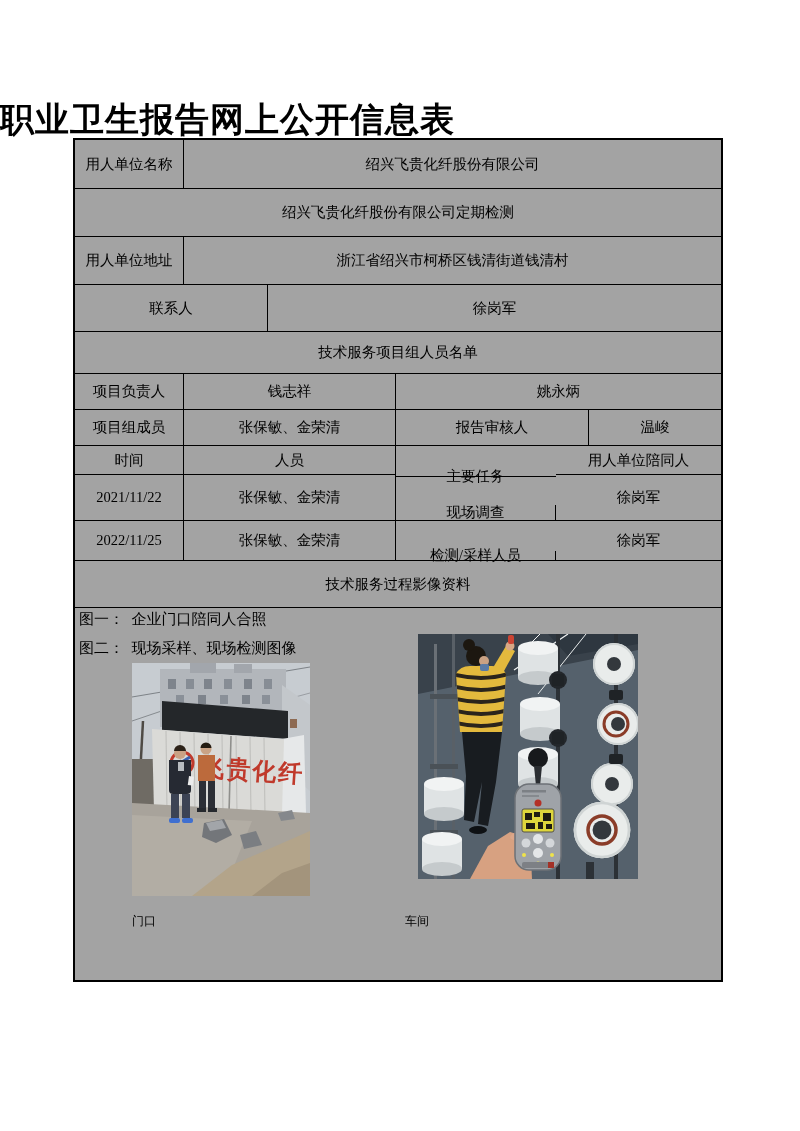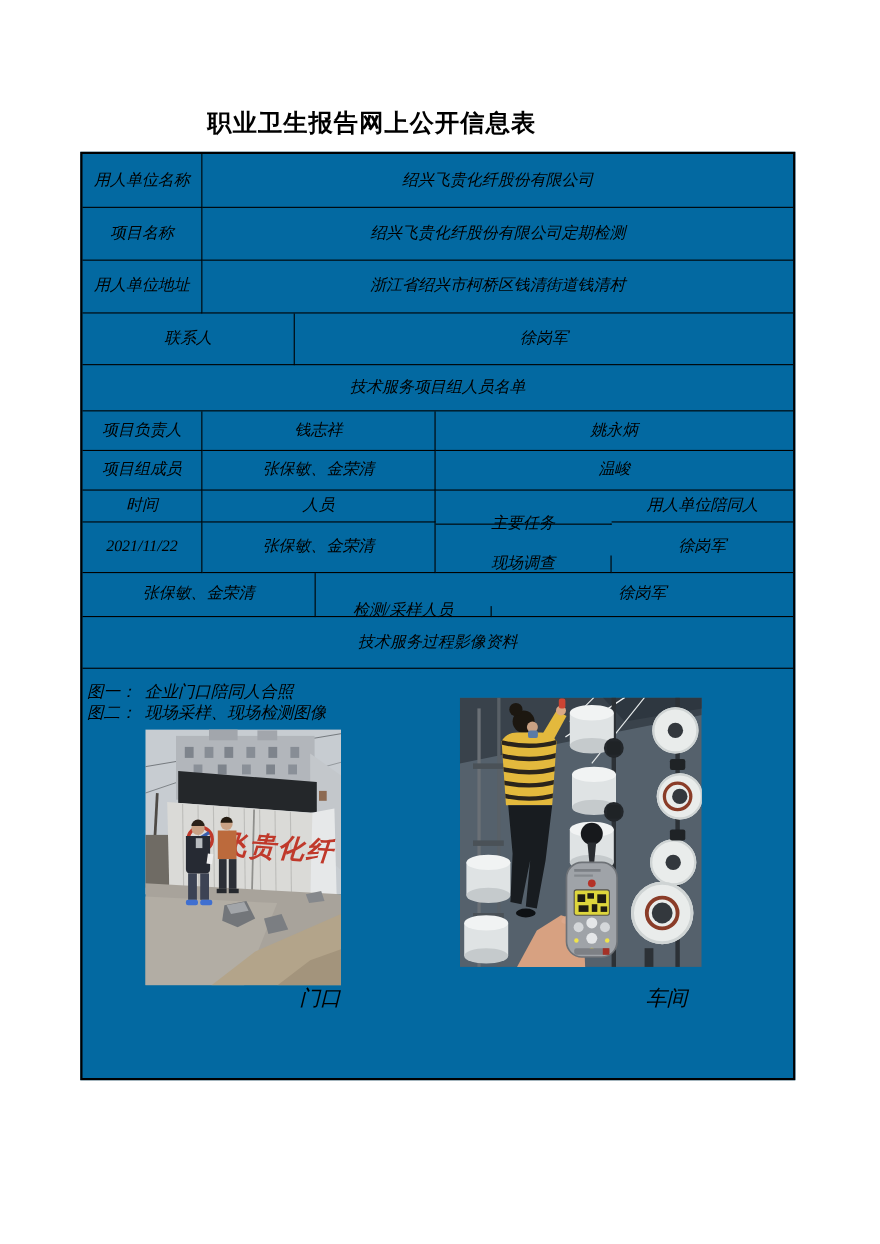--- a/index.html
+++ b/index.html
@@ -2,69 +2,68 @@
 <html><head>
 <meta charset="utf-8">
 <style>
   html,body { margin:0; padding:0; }
   body {
     width:800px; height:1131px; background:#ffffff; position:relative;
     font-family:"Liberation Serif","DejaVu Serif",serif; color:#000;
     overflow:hidden;
   }
   .page-title {
-    position:absolute; top:97px; left:0; width:676px; text-align:center;
-    font-size:22px; font-weight:bold; letter-spacing:1px;
+    position:absolute; top:97px; left:0; width:676px; 
+    font-size:34px; font-weight:bold; letter-spacing:1px;
   }
   .doc-table {
     position:absolute; left:73px; top:138px; width:650px; height:844px;
-    border:2px solid #000; box-sizing:border-box; background:#0369a1;font-style:italic;
+    border:2px solid #000; box-sizing:border-box; background:#a3a3a3;
   }
   .row { display:flex; box-sizing:border-box; width:100%; }
   .cell {
     box-sizing:border-box; border-right:1px solid #000; border-bottom:1px solid #000;
     display:flex; align-items:center; justify-content:center;
     font-size:14.5px; text-align:center; line-height:1.25; padding:0 2px;
   }
   .cell.last { border-right:none; }
   .c1 { width:109px; flex:none; }
   .c2 { width:212px; flex:none; }
   .c3 { width:193px; flex:none; }
   .s3 { width:160px; flex:none;margin-top:30px; }
   .cf { flex:1; }
   .span-cell { flex:1; border-right:none; }
   .photos-cell {
     position:relative; flex:1; border-right:none; border-bottom:none;
     height:337px; box-sizing:border-box;
   }
   .fig-cap { position:absolute; left:4px; font-size:15px; white-space:pre; }
-  .fig-cap.l1 { top:12px; }
+  .fig-cap.l1 { top:2px; }
   .fig-cap.l2 { top:31px; }
   .photo { position:absolute; overflow:hidden; }
   .photo1 { left:57px; top:55px; width:178px; height:233px; }
   .photo2 { left:343px; top:26px; width:220px; height:245px; }
-  .photo-cap { position:absolute; top:287px; font-size:19px; text-align:right; }
+  .photo-cap { position:absolute; top:305px; font-size:12px; text-align:left; }
   .cap1 { left:57px; width:178px; }
   .cap2 { left:330px; width:220px; }
   svg { display:block; }
 </style>
 </head>
 <body>
 
 <div class="page-title">职业卫生报告网上公开信息表</div>
 
 <div class="doc-table">
 
   <div class="row" style="height:49px">
     <div class="cell c1">用人单位名称</div>
     <div class="cell cf last">绍兴飞贵化纤股份有限公司</div>
   </div>
 
   <div class="row" style="height:48px">
-    <div class="cell c1">项目名称</div>
     <div class="cell cf last">绍兴飞贵化纤股份有限公司定期检测</div>
   </div>
 
   <div class="row" style="height:48px">
     <div class="cell c1">用人单位地址</div>
     <div class="cell cf last">浙江省绍兴市柯桥区钱清街道钱清村</div>
   </div>
 
   <div class="row" style="height:47px">
     <div class="cell c3">联系人</div>
@@ -77,39 +76,41 @@
 
   <div class="row" style="height:36px">
     <div class="cell c1">项目负责人</div>
     <div class="cell c2">钱志祥</div>
     <div class="cell cf last">姚永炳</div>
   </div>
 
   <div class="row" style="height:36px">
     <div class="cell c1">项目组成员</div>
     <div class="cell c2">张保敏、金荣清</div>
+    <div class="cell c3">报告审核人</div>
     <div class="cell cf last">温峻</div>
   </div>
 
 
   <div class="row" style="height:29px">
     <div class="cell c1">时间</div>
     <div class="cell c2">人员</div>
     <div class="cell s3">主要任务</div>
     <div class="cell cf last">用人单位陪同人</div>
   </div>
 
   <div class="row" style="height:46px">
     <div class="cell c1">2021/11/22</div>
     <div class="cell c2">张保敏、金荣清</div>
     <div class="cell s3">现场调查</div>
     <div class="cell cf last">徐岗军</div>
   </div>
 
   <div class="row" style="height:40px">
+    <div class="cell c1">2022/11/25</div>
     <div class="cell c2">张保敏、金荣清</div>
     <div class="cell s3">检测/采样人员</div>
     <div class="cell cf last">徐岗军</div>
   </div>
 
   <div class="row" style="height:47px">
     <div class="cell span-cell">技术服务过程影像资料</div>
   </div>
 
   <div class="row" style="height:337px">

